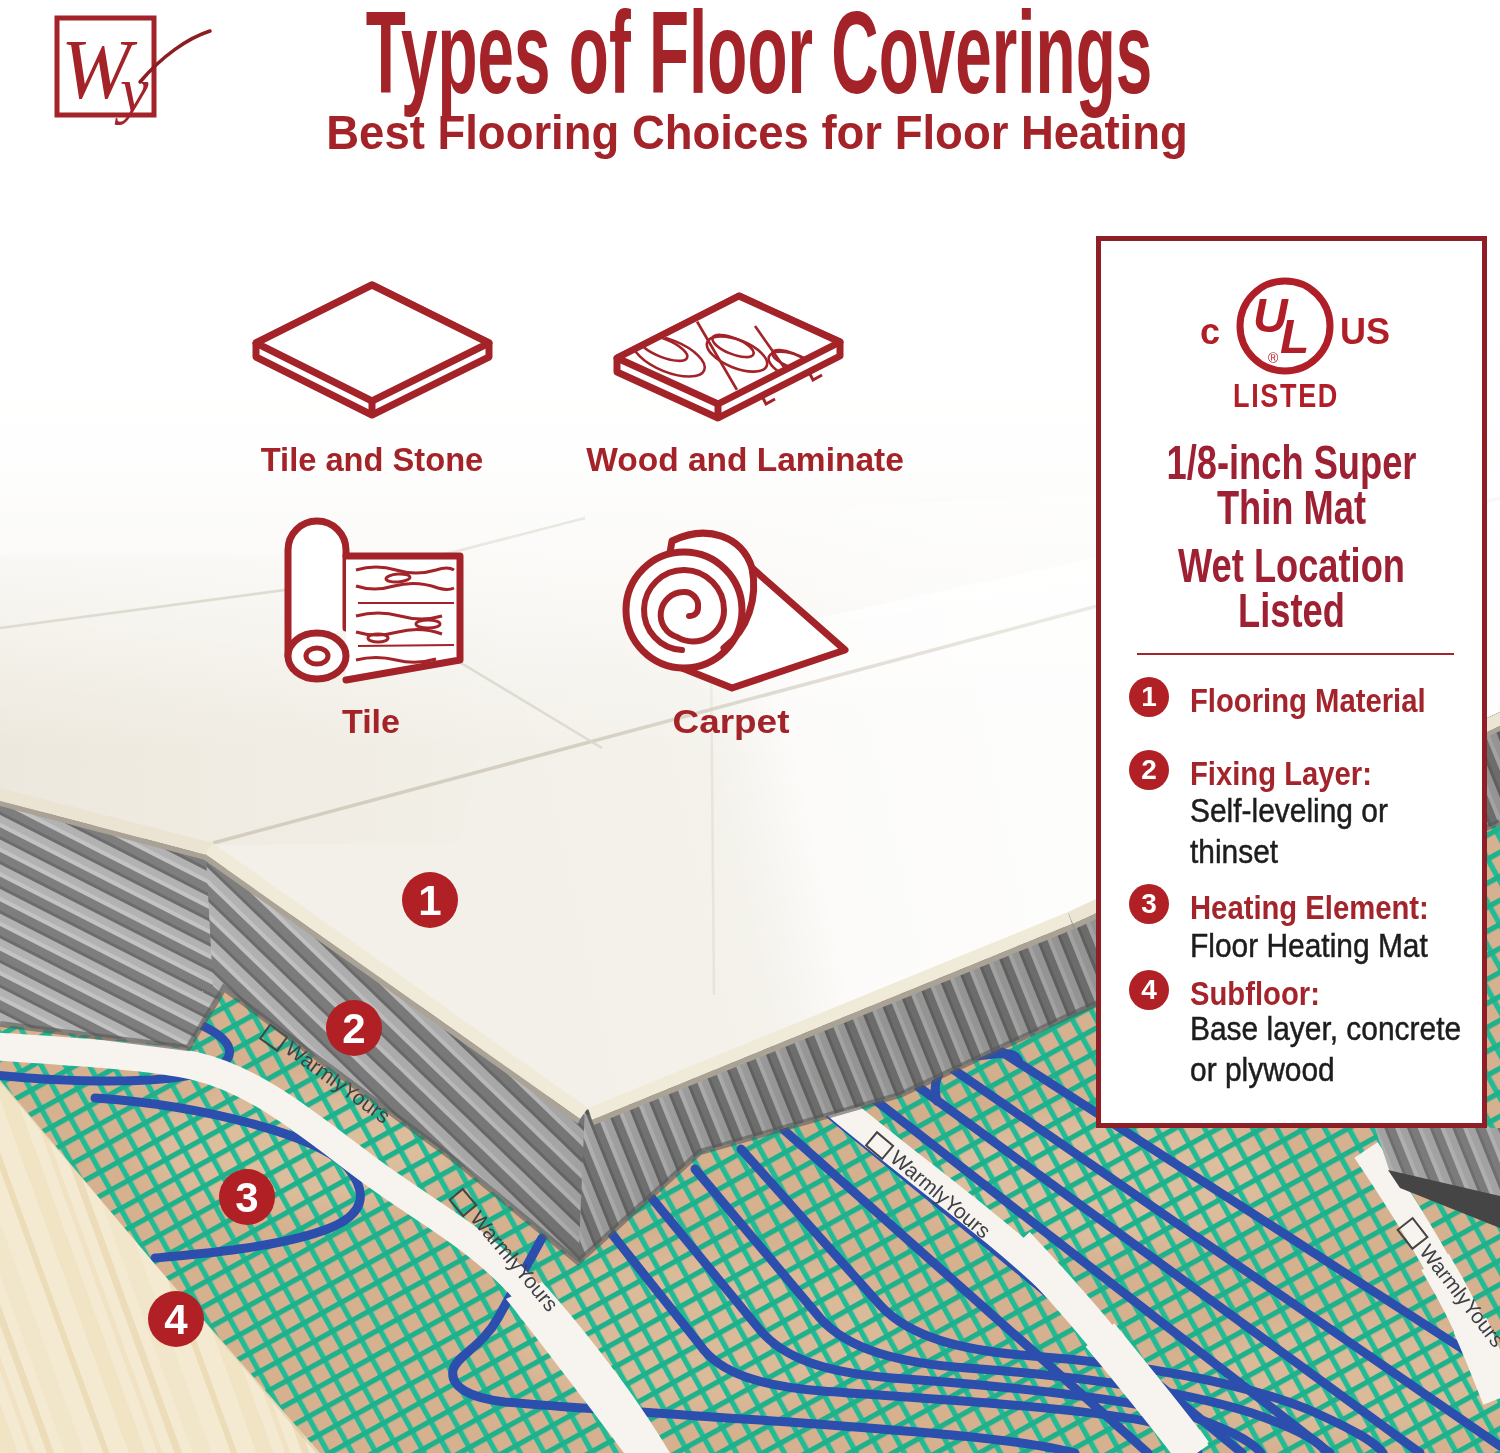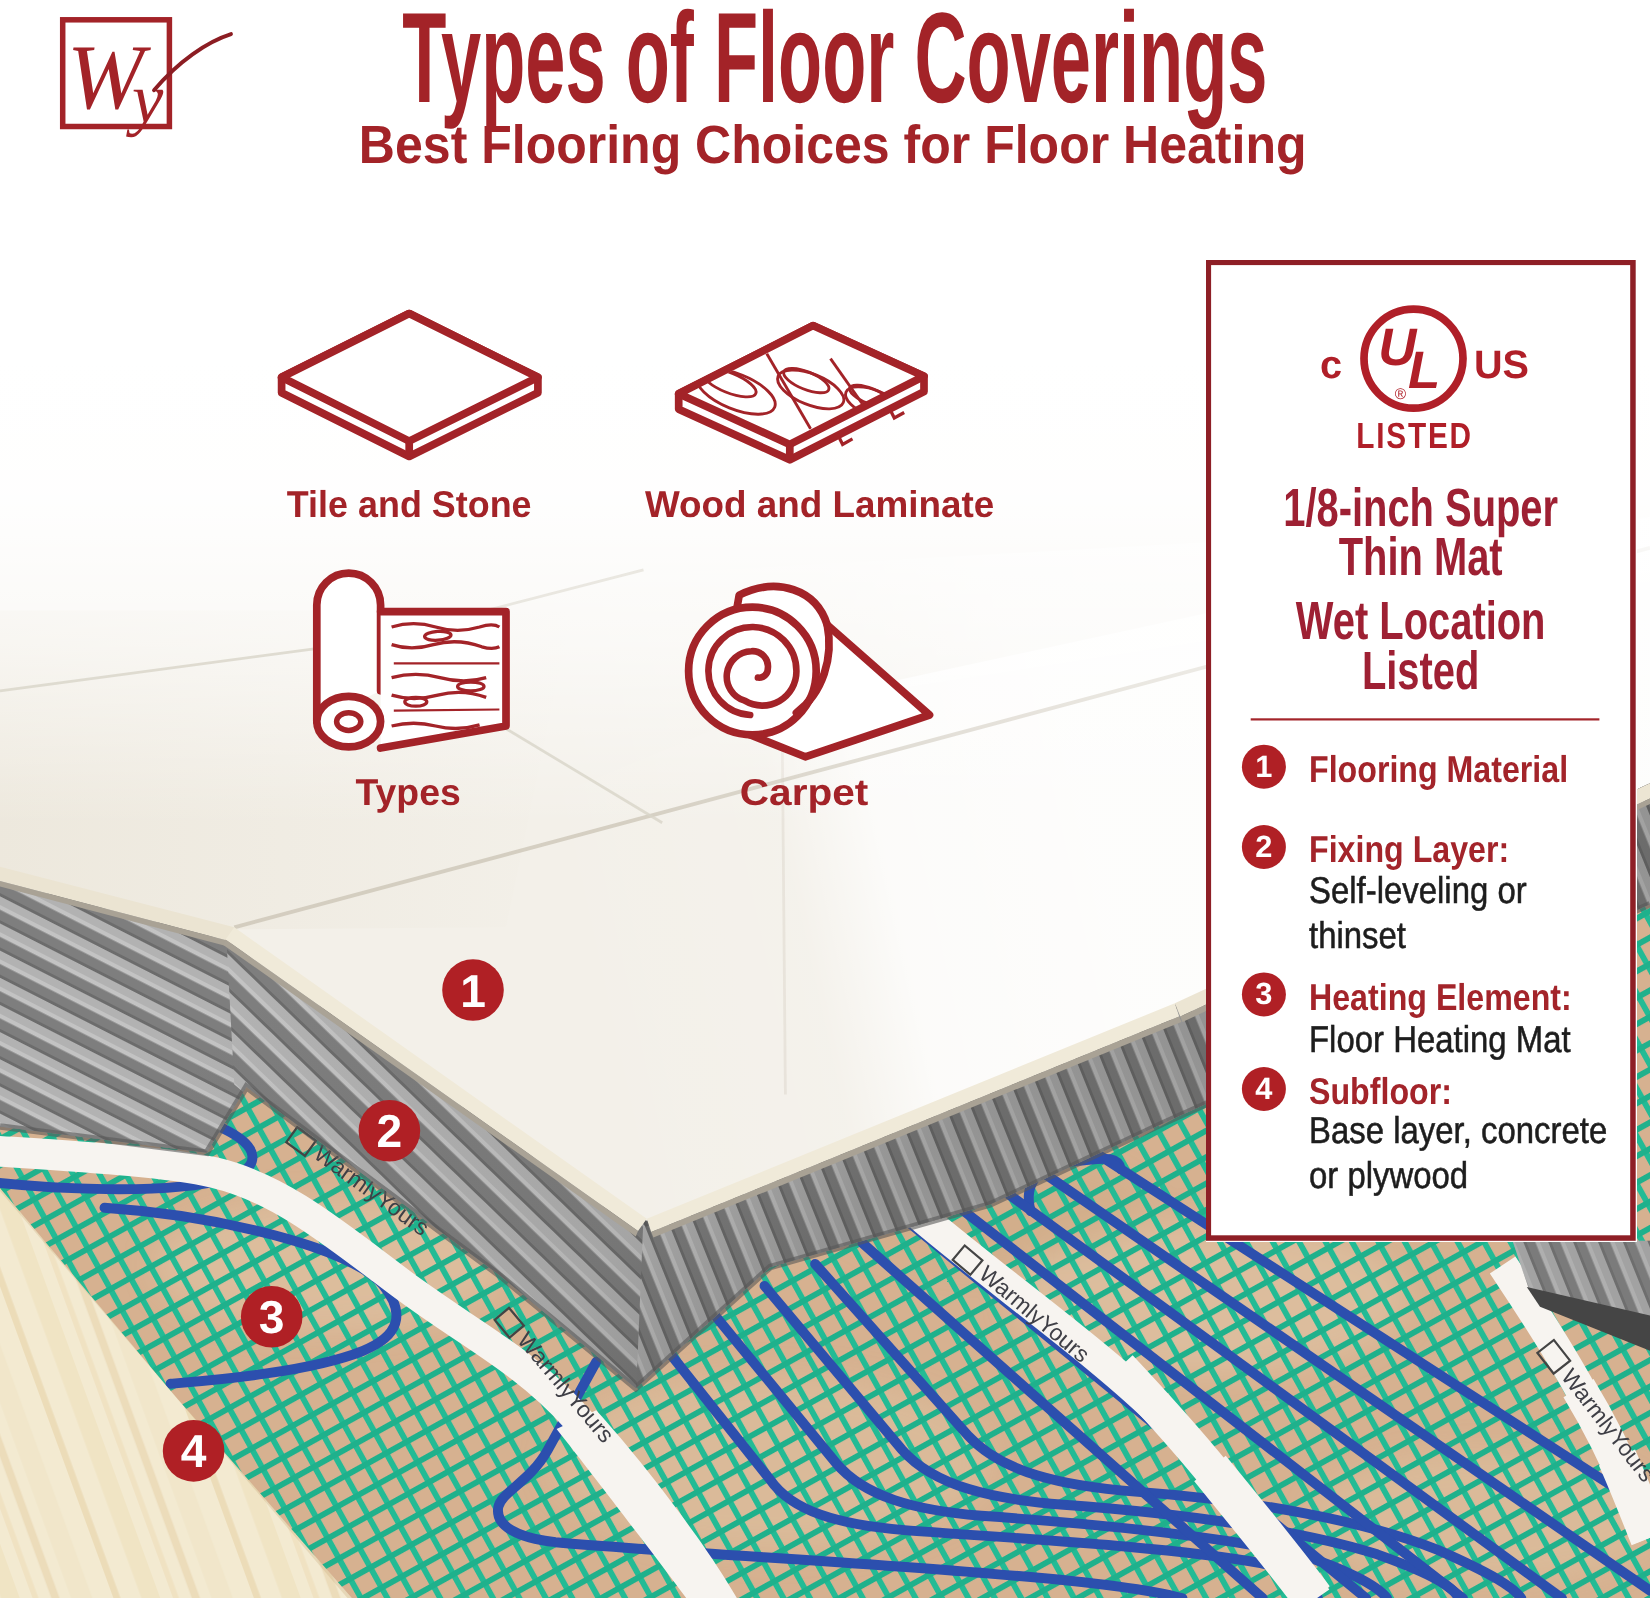--- a/index.html
+++ b/index.html
@@ -258,21 +258,21 @@
     <path d="M80,95 L176,95" stroke-width="2"></path>
     <path d="M78,108 q22,-6 44,0 q22,6 42,0"></path>
     <path d="M78,124 q20,6 42,0 q22,-6 44,2"></path>
     <path d="M80,138 L176,137" stroke-width="2"></path>
     <path d="M78,152 q20,-5 40,0 q20,5 40,-1"></path>
     <ellipse cx="120" cy="70" rx="12" ry="4" transform="rotate(-4 120 70)"></ellipse>
     <ellipse cx="150" cy="116" rx="12" ry="4"></ellipse>
     <ellipse cx="100" cy="130" rx="10" ry="4"></ellipse>
   </g>
 </svg>
-<div class="abs iconlabel" style="left:221px;top:702px;width:300px;">Types</div>
+<div class="abs iconlabel" style="left:221px;top:702px;width:300px;">Tile</div>
 
 <svg class="abs" style="left:612px;top:528px" width="240" height="168" viewBox="0 0 240 168">
   <g fill="#fff" stroke="#a32328" stroke-width="7" stroke-linejoin="round" stroke-linecap="round">
     <path d="M60,13 C95,-4 130,8 140,40 L233,122 L120,160 L40,128 Z"></path>
     <circle cx="72" cy="82" r="58"></circle>
     <path d="M140,40 C146,70 136,102 112,120" fill="none"></path>
   </g>
   <g fill="none" stroke="#a32328" stroke-width="6" stroke-linecap="round">
     <path d="M70,122 A40,40 0 1 1 112,82 A31,31 0 0 1 65,109 A23,23 0 0 1 71,64 A14,14 0 0 1 86,80 A8,8 0 0 1 77,88"></path>
   </g>

